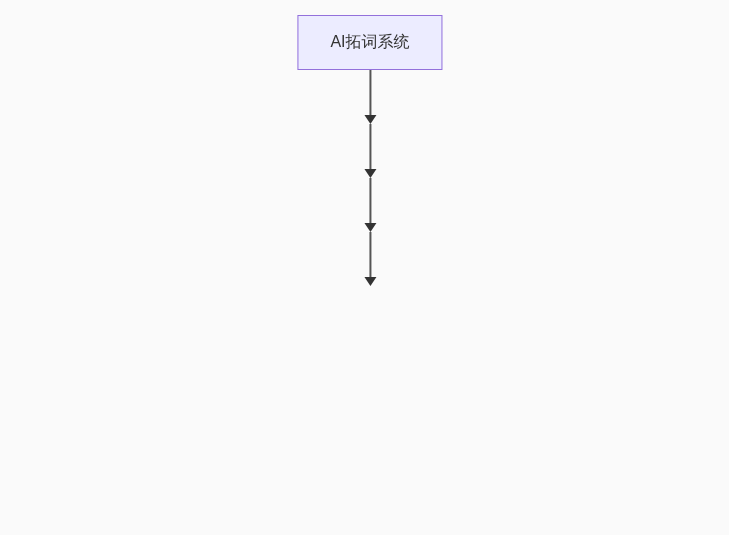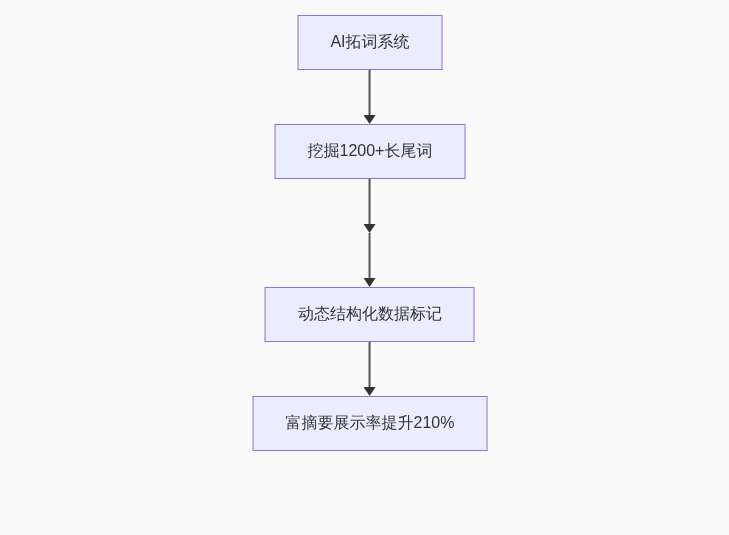--- a/index.html
+++ b/index.html
@@ -71,42 +71,33 @@
 
     <div class="node">
       <span>AI拓词系统</span>
     </div>
 
     <div class="arrow">
       <div class="line"></div>
       <div class="head"></div>
     </div>
 
-    <div class="node">
-      <span>挖掘1200+长尾词</span>
-    </div>
 
     <div class="arrow">
       <div class="line"></div>
       <div class="head"></div>
     </div>
 
 
     <div class="arrow">
       <div class="line"></div>
       <div class="head"></div>
     </div>
 
-    <div class="node">
-      <span>动态结构化数据标记</span>
-    </div>
 
     <div class="arrow">
       <div class="line"></div>
       <div class="head"></div>
     </div>
 
-    <div class="node">
-      <span>富摘要展示率提升210%</span>
-    </div>
 
   </div>
 </div>
 
 </body></html>

